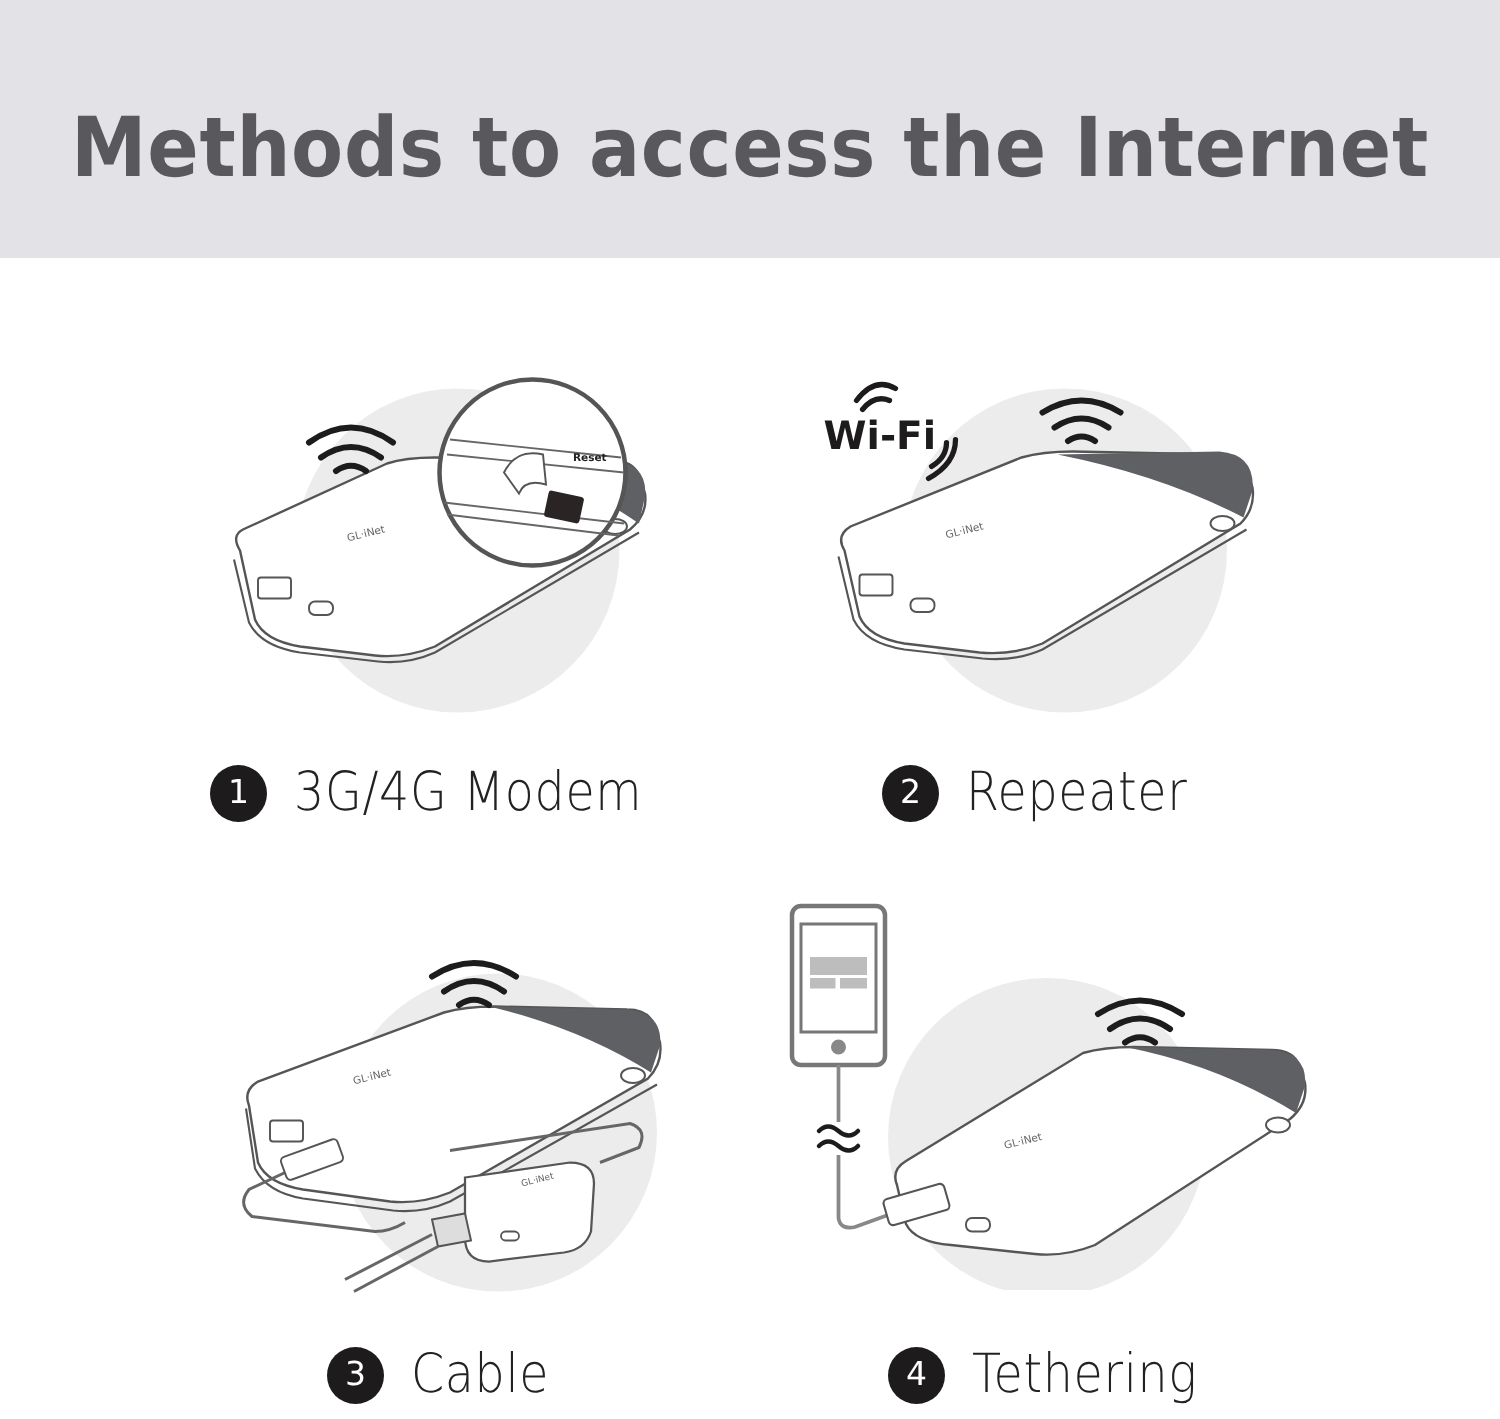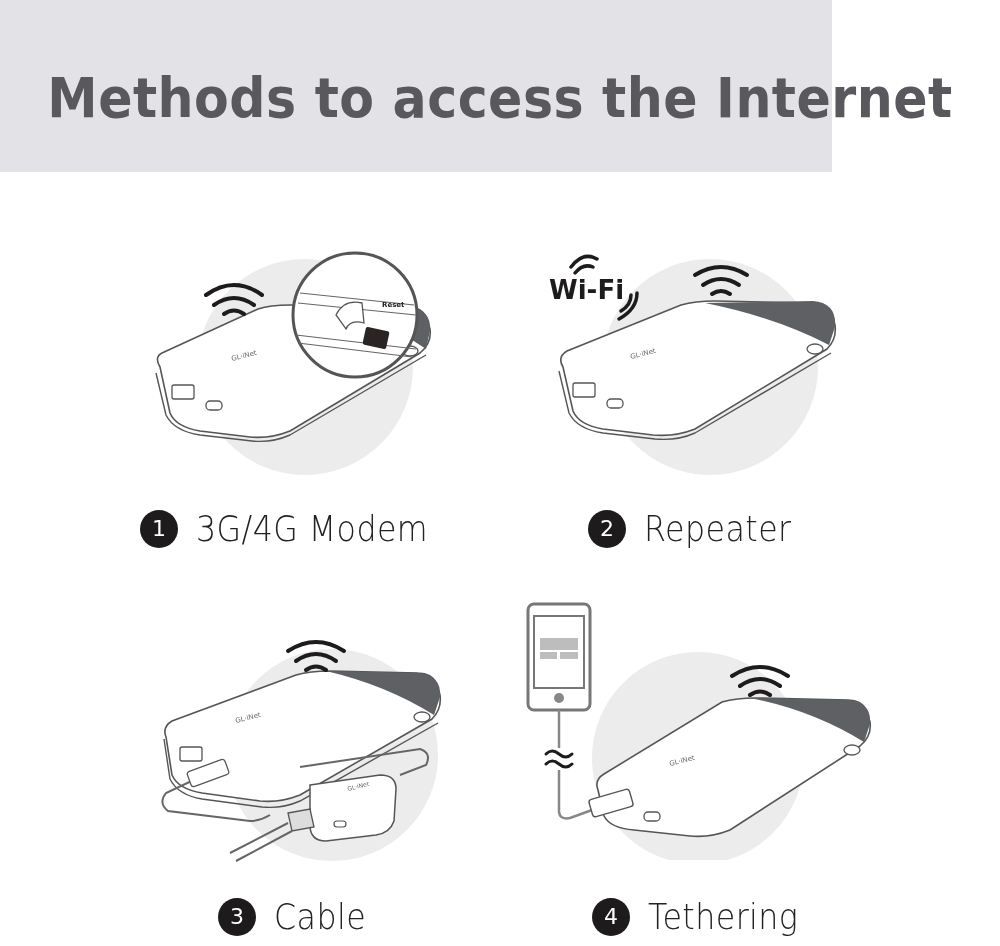--- a/index.html
+++ b/index.html
@@ -1,17 +1,17 @@
 <!DOCTYPE html>
 <html><head>
 <meta charset="utf-8">
 <style>
   html, body { margin:0; padding:0; }
   body { width:1000px; height:946px; background:#ffffff; position:relative; overflow:hidden; font-family:"DejaVu Sans", sans-serif; }
-  .header { position:absolute; left:0; top:0; width:832px; height:172px; background:#e3e2e7; }
+  .header { position:absolute; left:0; top:0; width:1000px; height:172px; background:#e3e2e7; }
   .title { position:absolute; left:0; top:66px; width:1000px; text-align:center; font-family:"DejaVu Sans", sans-serif; font-weight:bold; font-size:55px; letter-spacing:0.5px; color:#59585d; transform:scaleX(0.92); transform-origin:center; }
   .panel { position:absolute; }
   .caption { position:absolute; display:flex; align-items:center; }
   .num { width:38px; height:38px; border-radius:50%; background:#1d1b1c; color:#fff; font-family:"DejaVu Sans", sans-serif; font-size:22px; display:flex; align-items:center; justify-content:center; }
   .label { margin-left:18px; font-family:"DejaVu Sans", sans-serif; font-weight:200; font-size:36px; color:#222; letter-spacing:0.5px; transform:scaleX(0.88); transform-origin:left center; white-space:nowrap; }
   svg { display:block; }
 </style>
 </head>
 <body>
 

